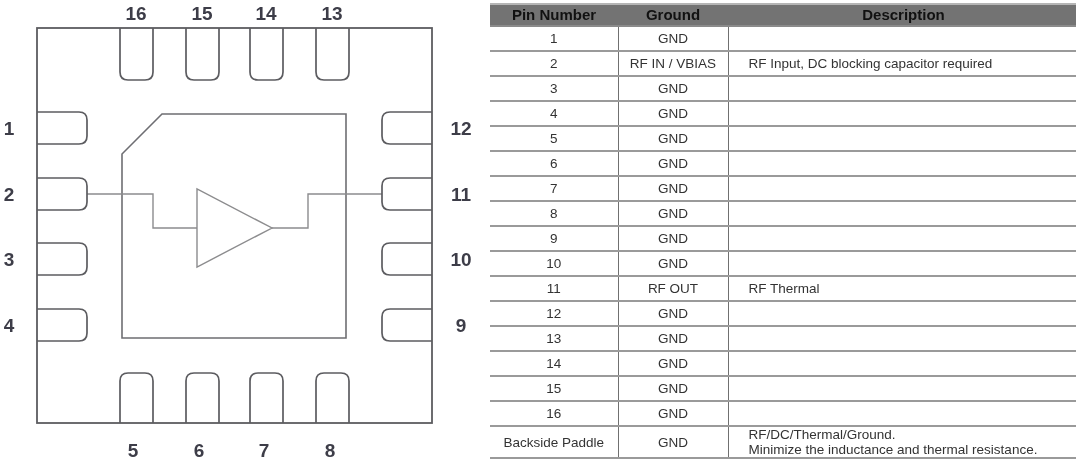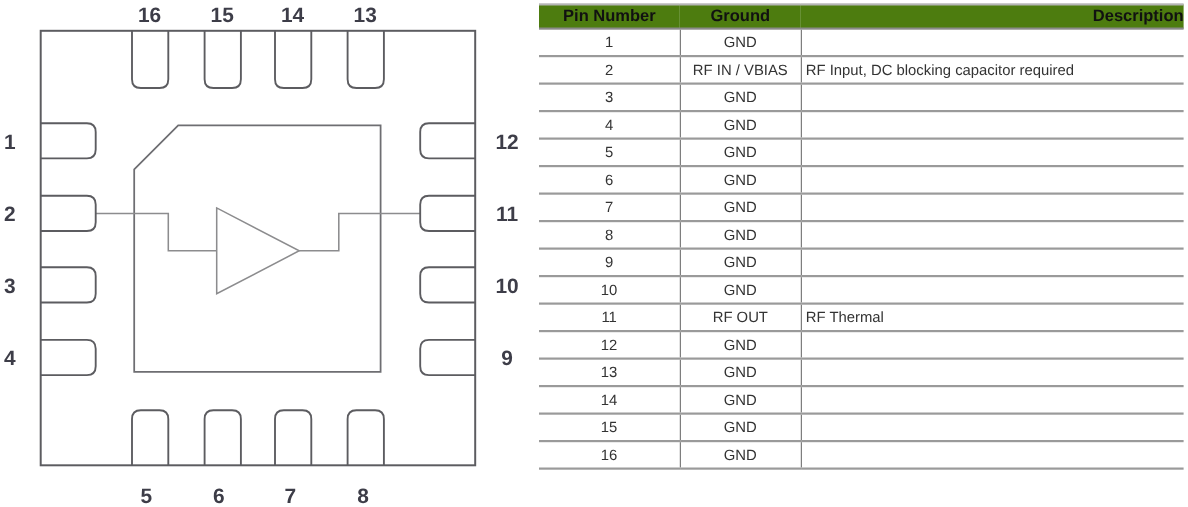--- a/index.html
+++ b/index.html
@@ -42,51 +42,51 @@
     border-collapse: collapse;
     table-layout: fixed;
     font-size: 13.5px;
     color: #333333;
   }
   table.pin-table col.c1 { width: 128px; }
   table.pin-table col.c2 { width: 110px; }
   table.pin-table col.c3 { width: 348px; }
 
   table.pin-table thead th {
-    background: #4d7c0f;
+    background: #737373;
     border-top: 2px solid #b5b5b5;
     border-bottom: 2px solid #8a8a8a;
     font-size: 15px;
     font-weight: bold;
     color: #111111;
     height: 17px;
     padding: 1px 0 2px 0;
     text-align: center;
     margin-left: 17px;
   }
   table.pin-table thead th.desc-h {
-    text-align: right;
+    text-align: center;
     padding-left: 3px;
   }
 
   table.pin-table tbody td {
     height: 23px;
     border-bottom: 2px solid #9a9a9a;
     padding: 0;
     text-align: center;
     line-height: 15px;
     vertical-align: middle;
   }
   table.pin-table tbody td:nth-child(1),
   table.pin-table tbody td:nth-child(2) {
     border-right: 1px solid #707070;
   }
   table.pin-table tbody td:nth-child(3) {
     text-align: left;
-    padding-left: 4px;
+    padding-left: 20px;
     white-space: pre-line;
   }
 </style>
 </head>
 <body>
 
 <div class="screen">
 
   <div class="diagram-panel">
     <svg width="488" height="461" viewBox="0 0 488 461">
@@ -241,17 +241,23 @@
           <tr>
             <td>15</td>
             <td>GND</td>
             <td></td>
           </tr>
           <tr>
             <td>16</td>
             <td>GND</td>
             <td></td>
           </tr>
+          <tr>
+            <td>Backside Paddle</td>
+            <td>GND</td>
+            <td>RF/DC/Thermal/Ground.
+Minimize the inductance and thermal resistance.</td>
+          </tr>
         </tbody>
     </table>
   </div>
 
 </div>
 
 </body></html>

